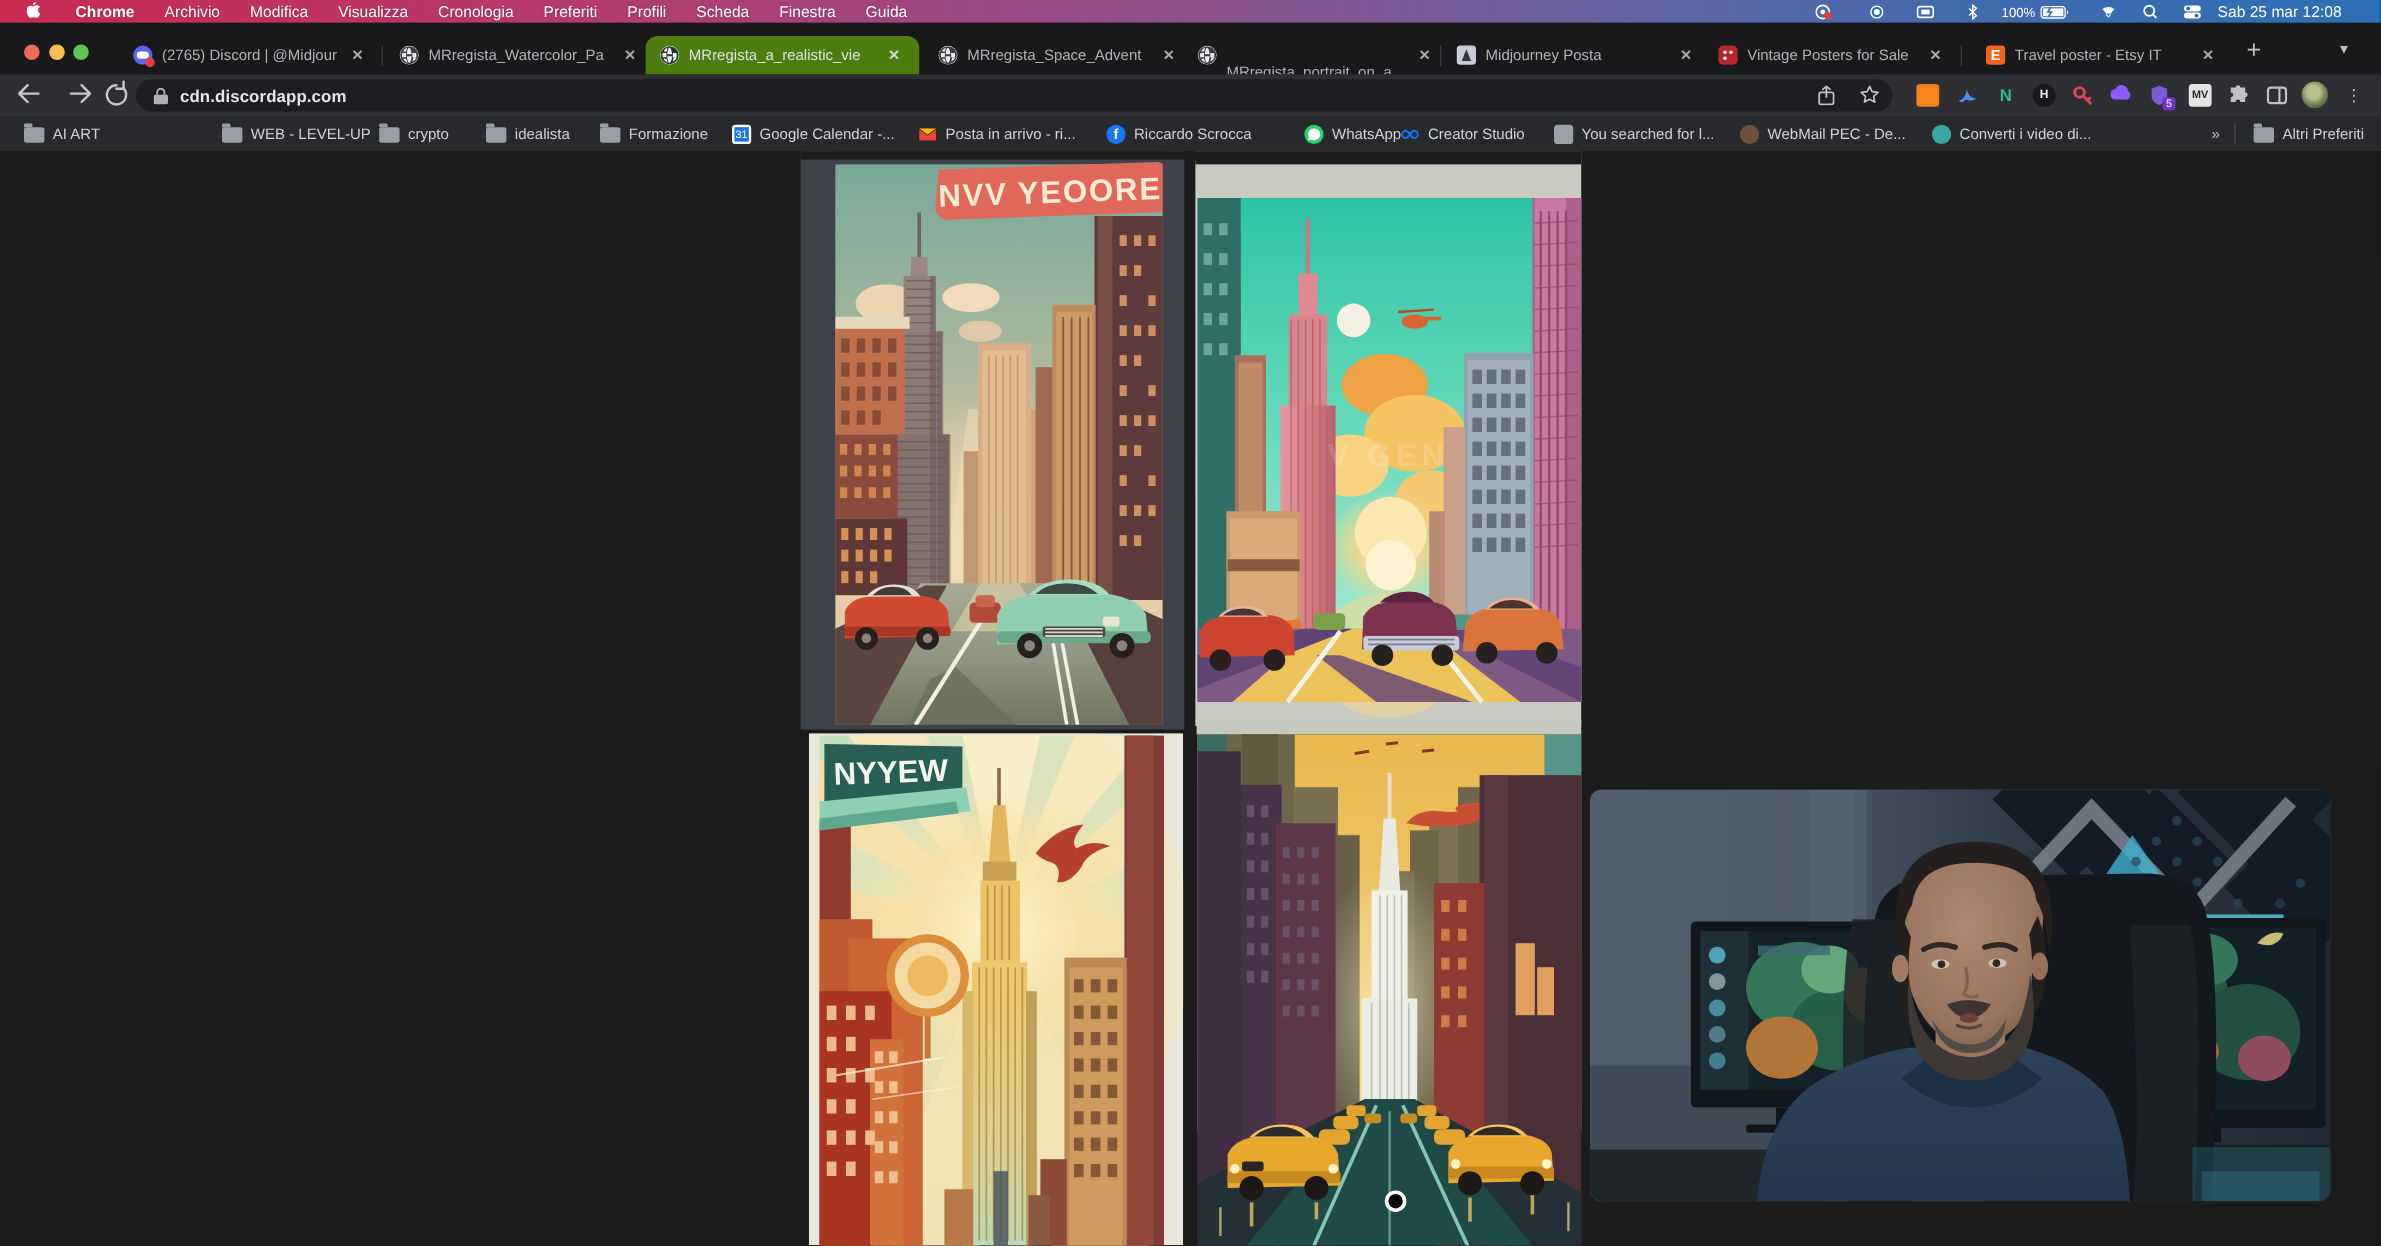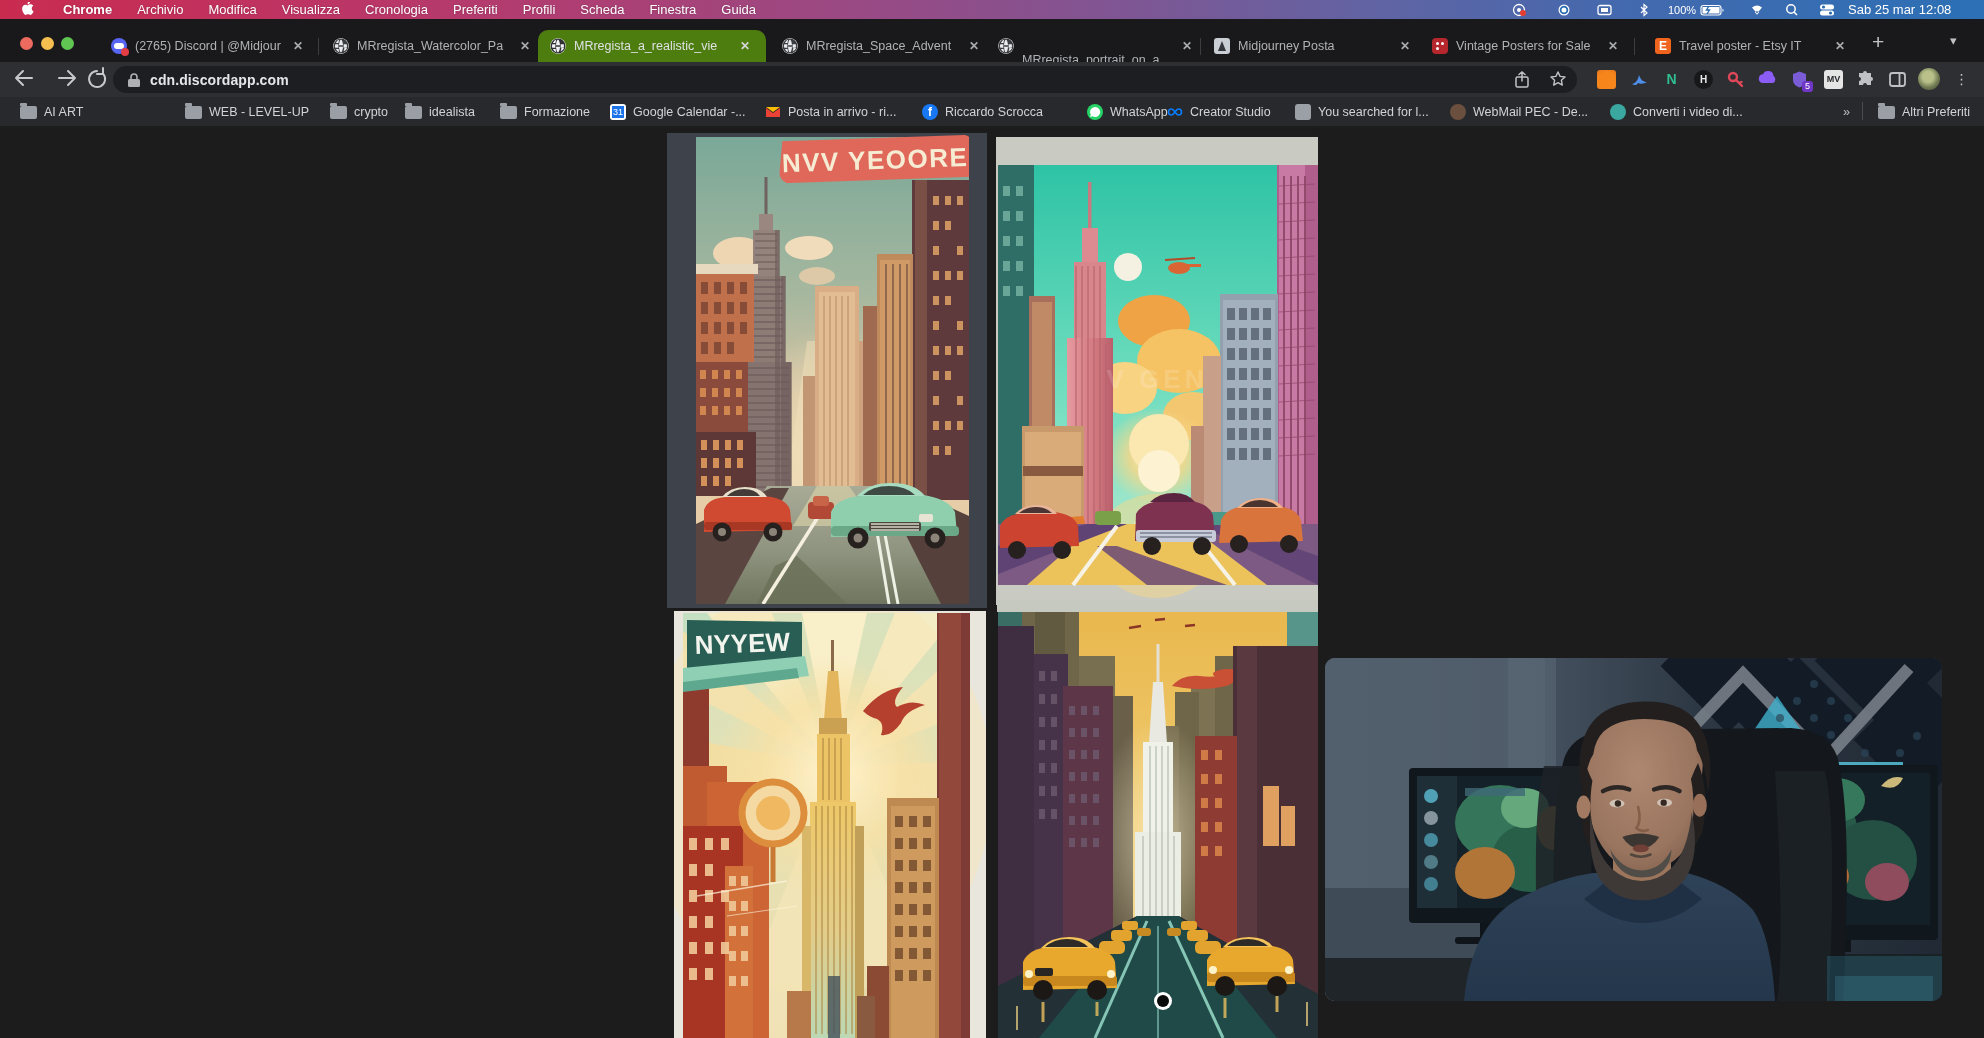--- a/index.html
+++ b/index.html
@@ -207,21 +207,21 @@
         <rect x="2" y="3" width="15" height="13" rx="2.5" fill="none" stroke="#bfc1c4" stroke-width="1.8"></rect>
         <line x1="11.5" y1="3.5" x2="11.5" y2="15.5" stroke="#bfc1c4" stroke-width="1.8"></line>
       </svg></div>
   <div class="ext" style="left:1918px;width:22px;height:22px;top:68px;border-radius:50%;background:radial-gradient(circle at 45% 40%,#b9c08a 0 30%,#6f7a52 60%,#3c4435);"></div>
   <div class="ext" style="left:1952px;background:transparent;color:#bfc1c4;font-size:14px;letter-spacing:0;">⋮</div>
 
   <div class="abs" id="bookmarks"></div>
   <div class="bm" style="left:20px;"><span class="folder"></span>AI ART</div>
   <div class="bm" style="left:95px;margin-top:48px;"><span class="folder"></span>Growth</div>
   <div class="bm" style="left:185px;"><span class="folder"></span>WEB - LEVEL-UP</div>
-  <div class="bm" style="left:330px;"><span class="folder"></span>crypto</div>
+  <div class="bm" style="left:316px;"><span class="folder"></span>crypto</div>
   <div class="bm" style="left:405px;"><span class="folder"></span>idealista</div>
   <div class="bm" style="left:500px;"><span class="folder"></span>Formazione</div>
   <div class="bm" style="left:610px;"><span class="bmic" style="background:#fff;position:relative;">
         <span style="position:absolute;left:2px;top:2px;width:12px;height:12px;background:#1a73e8;color:#fff;font-size:9px;line-height:12px;text-align:center;">31</span>
       </span>Google Calendar -...</div>
   <div class="bm" style="left:765px;"><svg class="bmic" viewBox="0 0 16 16">
         <path d="M1 13V4l7 5 7-5v9z" fill="#ea4335"></path>
         <path d="M1 3h14L8 8z" fill="#fbbc04"></path>
       </svg>Posta in arrivo - ri...</div>
   <div class="bm" style="left:922px;"><span class="bmic" style="background:#1877f2;border-radius:50%;color:#fff;font-weight:bold;font-size:12px;text-align:center;line-height:16px;">f</span>Riccardo Scrocca</div>

